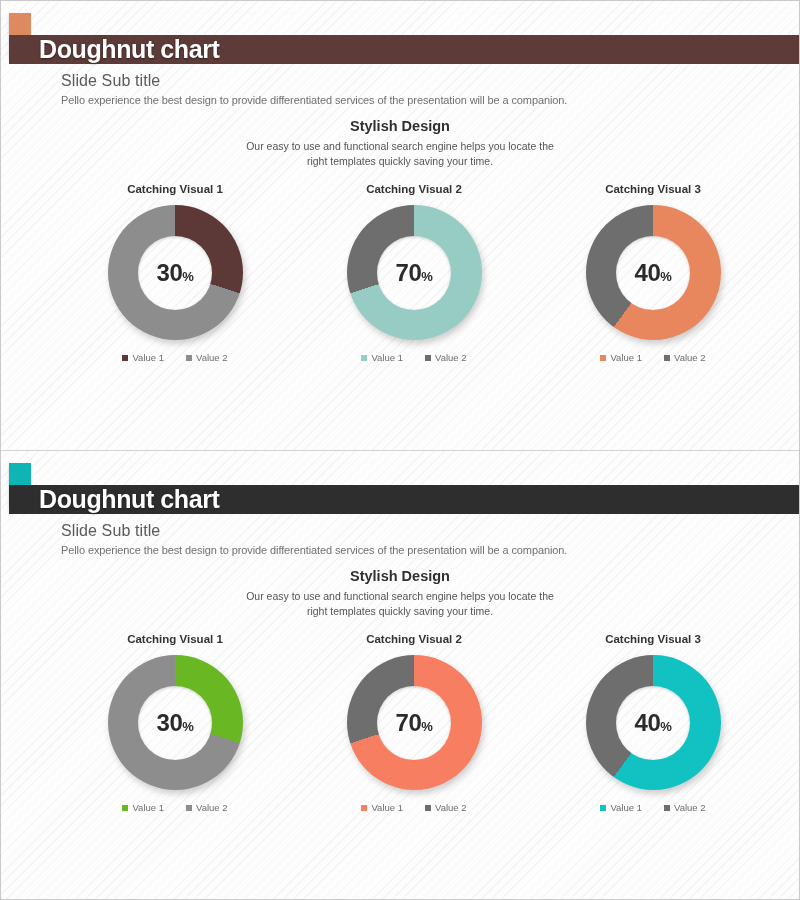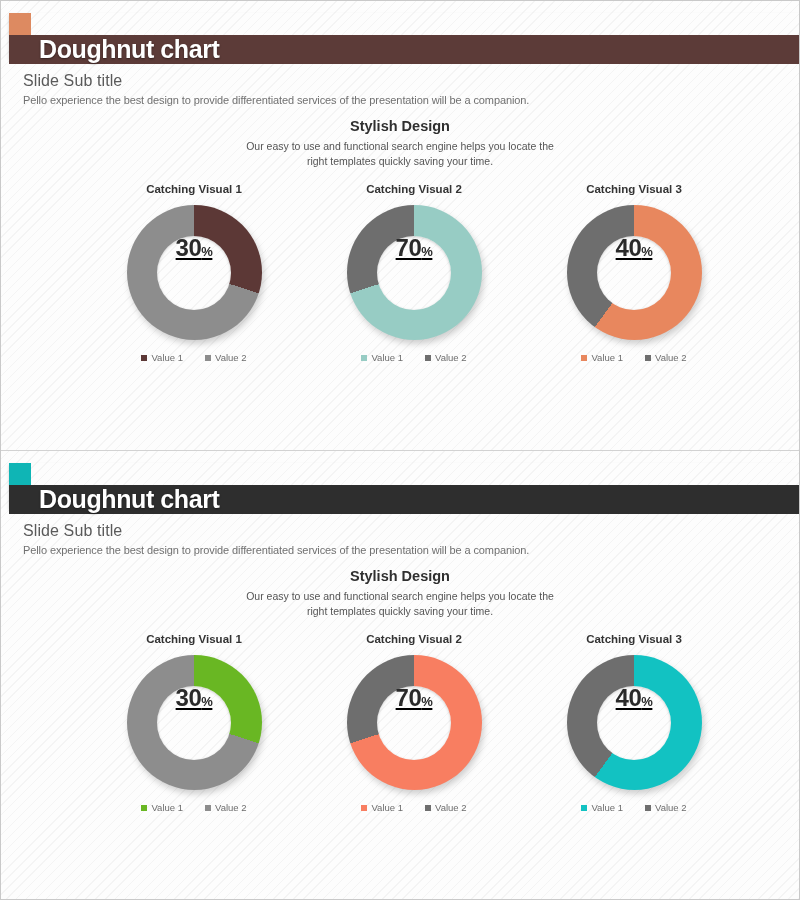--- a/index.html
+++ b/index.html
@@ -53,21 +53,21 @@
   }
   .header-title {
     color:#ffffff;
     font-size:25px;
     font-weight:bold;
     letter-spacing:-0.4px;
     text-shadow:0 1px 2px rgba(0,0,0,0.45);
   }
 
   
-  .subtitle-block { padding:14px 0 0 22px; }
+  .subtitle-block { padding:14px 0 0 60px; }
   .subtitle-main {
     font-size:16px;
     color:#5a5a5a;
     font-weight:normal;
     letter-spacing:0.1px;
   }
   .subtitle-desc {
     margin-top:4px;
     font-size:11px;
     color:#707070;
@@ -86,21 +86,21 @@
     font-size:10.5px;
     color:#555;
     line-height:1.45;
   }
 
   
   .charts-row {
     margin-top:14px;
     display:flex;
     justify-content:center;
-    gap:10px;
+    gap:29px;
     padding-left:28px;
   }
   .chart-cell {
     width:210px;
     display:flex;
     flex-direction:column;
     align-items:center;
   }
   .chart-caption {
     font-size:11.5px;
@@ -136,22 +136,22 @@
     background:#fdfdfd;
     background-image:repeating-linear-gradient(
       -45deg,
       rgba(0,0,0,0.035) 0px,
       rgba(0,0,0,0.035) 1px,
       rgba(0,0,0,0) 1px,
       rgba(0,0,0,0) 7px
     );
     box-shadow:inset 0 1px 3px rgba(0,0,0,0.18);
     display:flex;
+    align-items:center;
     justify-content:center;
-    text-decoration:underline;
   }
   .donut-value {
     font-size:24px;
     font-weight:bold;
     color:#2b2b2b;
     letter-spacing:-0.5px;
     line-height:1;
   }
   .donut-value .pct {
     font-size:13px;

